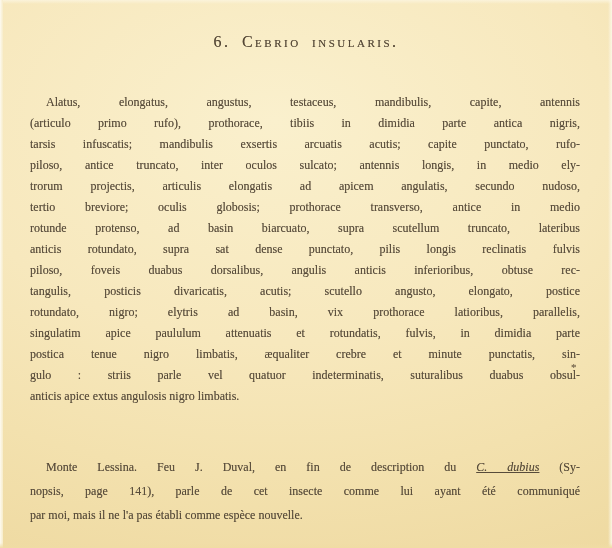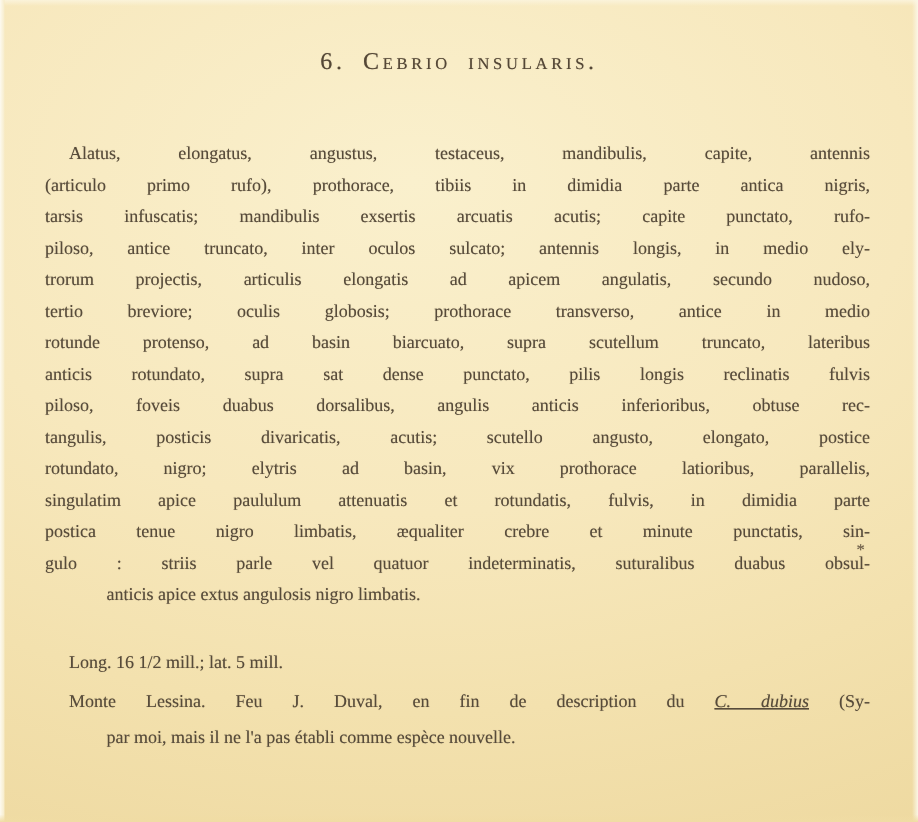--- a/index.html
+++ b/index.html
@@ -30,21 +30,21 @@
   }
 
   .textblock{
     position:absolute;left:30px;width:550px;
     font-size:12px;
     color:#574b3a;
     text-shadow:0 0 .5px rgba(87,75,58,.5);
   }
   .desc{top:92px;line-height:21px;}
   .bl{white-space:nowrap;text-align:justify;text-align-last:justify;height:21px;overflow:visible;}
-  .bl.last{text-align-last:left;margin-left:41px;}
+  .bl.last{text-align-last:left;}
   .bl.indent{text-indent:16px;}
 
   .long-line{top:431px;line-height:21px;text-indent:16px;white-space:nowrap;}
 
   .note{top:455px;line-height:24px;}
   .note .bl{height:24px;}
   .ital{font-style:italic;text-decoration:underline;}
 
   .margin-mark{
     position:absolute;left:571px;top:361px;
@@ -74,21 +74,21 @@
     <div class="bl">anticis rotundato, supra sat dense punctato, pilis longis reclinatis fulvis</div>
     <div class="bl">piloso, foveis duabus dorsalibus, angulis anticis inferioribus, obtuse rec-</div>
     <div class="bl">tangulis, posticis divaricatis, acutis; scutello angusto, elongato, postice</div>
     <div class="bl">rotundato, nigro; elytris ad basin, vix prothorace latioribus, parallelis,</div>
     <div class="bl">singulatim apice paululum attenuatis et rotundatis, fulvis, in dimidia parte</div>
     <div class="bl">postica tenue nigro limbatis, æqualiter crebre et minute punctatis, sin-</div>
     <div class="bl">gulo : striis parle vel quatuor indeterminatis, suturalibus duabus obsul-</div>
     <div class="bl last">anticis apice extus angulosis nigro limbatis.</div>
   </div>
 
-  <div class="textblock long-line">Long. 16 1/2 mill.; lat. 5 mill.</div>
 
   <div class="textblock note">
     <div class="bl indent"><span>Monte Lessina. Feu J. Duval, en fin de description du </span><span class="ital">C. dubius</span><span> (Sy-</span></div>
+    <div class="bl">nopsis, page 141), parle de cet insecte comme lui ayant été communiqué</div>
     <div class="bl last">par moi, mais il ne l'a pas établi comme espèce nouvelle.</div>
   </div>
 
   <div class="margin-mark">*</div>
 </div>
 
 </body></html>

